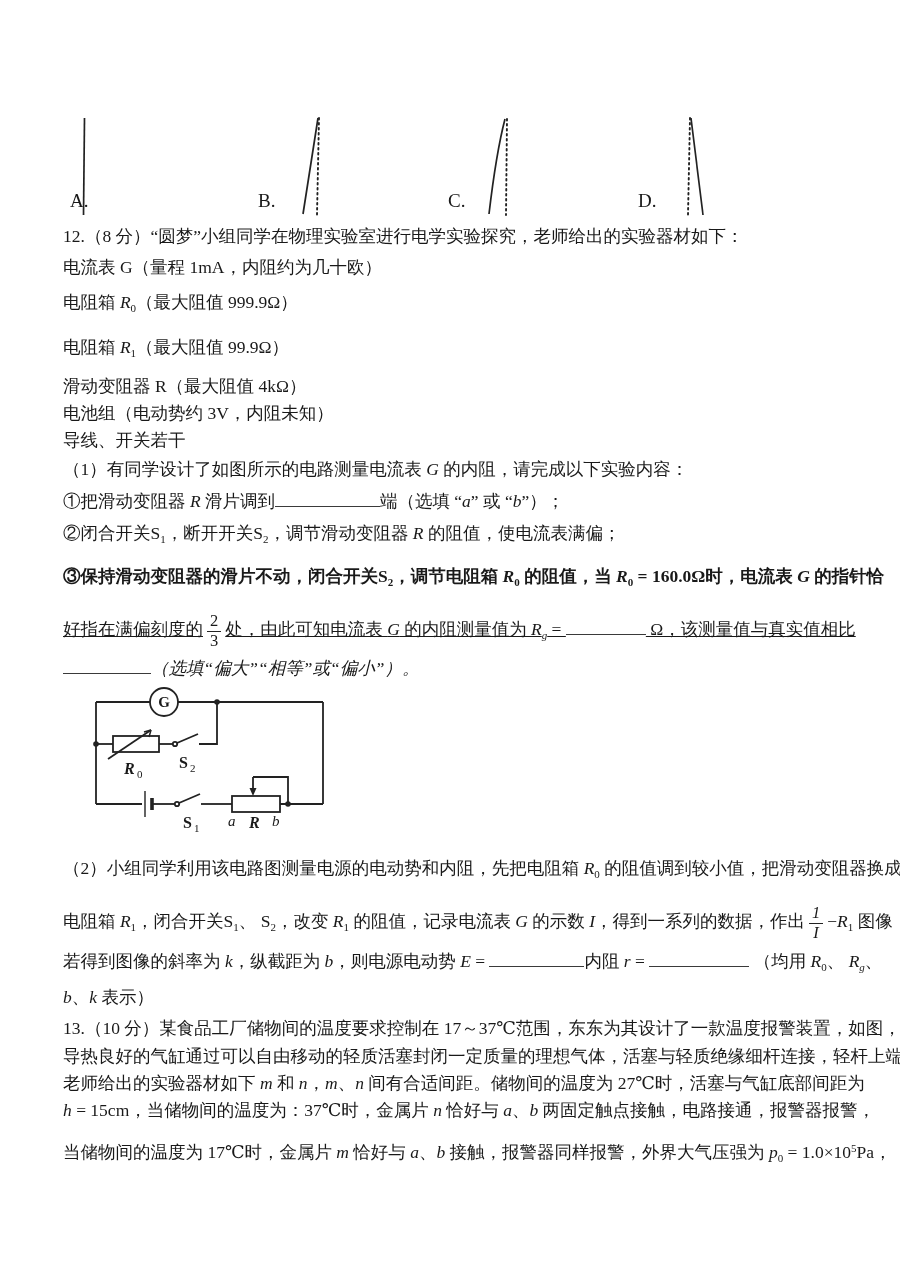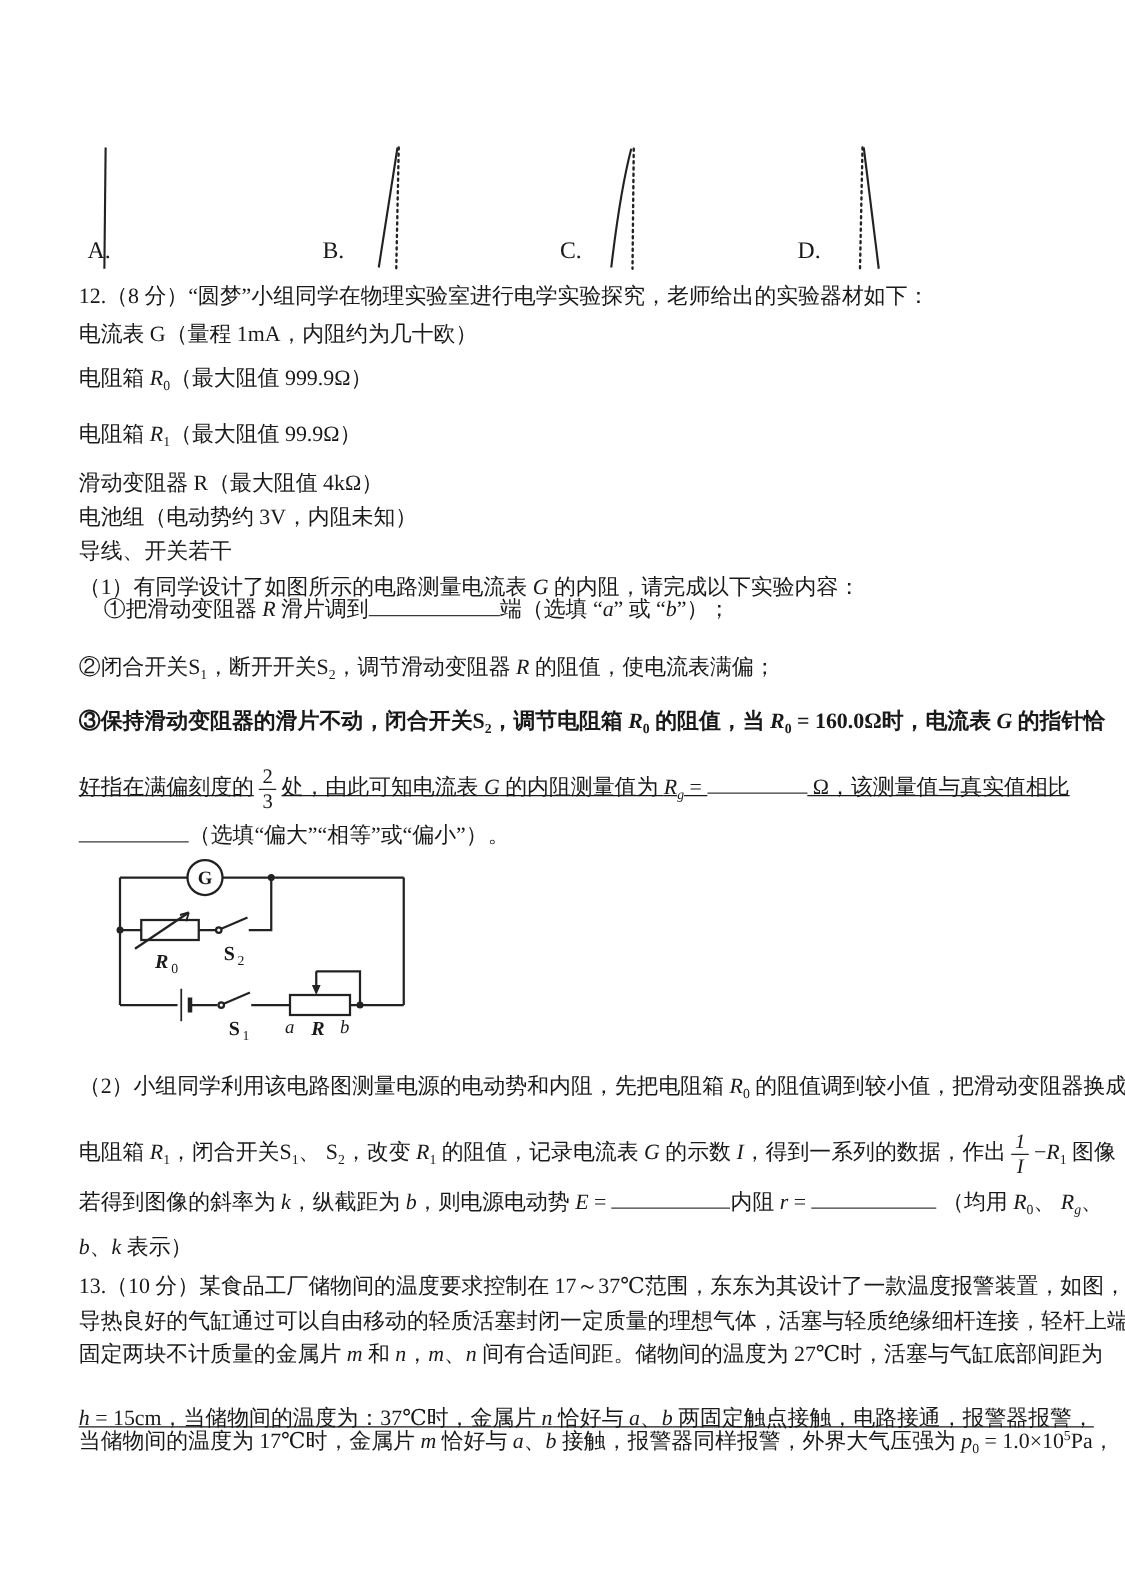--- a/index.html
+++ b/index.html
@@ -58,25 +58,25 @@
   </div>
 
   <div class="line" style="top:224px;"><span>12.（8 分）“圆梦”小组同学在物理实验室进行电学实验探究，老师给出的实验器材如下：</span></div>
   <div class="line" style="top:255px;"><span>电流表 G（量程 1mA，内阻约为几十欧）</span></div>
   <div class="line" style="top:290px;"><span>电阻箱 </span><span class="it">R</span><sub>0</sub><span>（最大阻值 999.9Ω）</span></div>
   <div class="line" style="top:335px;"><span>电阻箱 </span><span class="it">R</span><sub>1</sub><span>（最大阻值 99.9Ω）</span></div>
   <div class="line" style="top:374px;"><span>滑动变阻器 R（最大阻值 4kΩ）</span></div>
   <div class="line" style="top:401px;"><span>电池组（电动势约 3V，内阻未知）</span></div>
   <div class="line" style="top:428px;"><span>导线、开关若干</span></div>
   <div class="line" style="top:457px;"><span>（1）有同学设计了如图所示的电路测量电流表 </span><span class="it">G</span><span> 的内阻，请完成以下实验内容：</span></div>
-  <div class="line" style="top:474px;margin-left:20px;"><span>①把滑动变阻器 </span><span class="it">R</span><span> 滑片调到</span><span class="blank" style="width: 105px;"></span><span>端（选填 “</span><span class="it">a</span><span>” 或 “</span><span class="it">b</span><span>”）；</span></div>
+  <div class="line" style="top:488px;"><span>①把滑动变阻器 </span><span class="it">R</span><span> 滑片调到</span><span class="blank" style="width: 105px;"></span><span>端（选填 “</span><span class="it">a</span><span>” 或 “</span><span class="it">b</span><span>”）；</span></div>
   <div class="line" style="top:521px;"><span>②闭合开关S</span><sub>1</sub><span>，断开开关S</span><sub>2</sub><span>，调节滑动变阻器 </span><span class="it">R</span><span> 的阻值，使电流表满偏；</span></div>
   <div class="line" style="top:564px;font-weight:bold;"><span>③保持滑动变阻器的滑片不动，闭合开关S</span><sub>2</sub><span>，调节电阻箱 </span><span class="it">R</span><sub>0</sub><span> 的阻值，当 </span><span class="it">R</span><sub>0</sub><span> = 160.0Ω时，电流表 </span><span class="it">G</span><span> 的指针恰</span></div>
   <div class="line" style="top:612px;text-decoration:underline;"><span>好指在满偏刻度的</span><span class="frac"><span class="num">2</span><span class="den">3</span></span><span>处，由此可知电流表 </span><span class="it">G</span><span> 的内阻测量值为 </span><span class="it">R</span><sub class="it">g</sub><span> = </span><span class="blank" style="width: 80px;"></span><span> Ω，该测量值与真实值相比</span></div>
-  <div class="line" style="top:655px;"><span class="blank" style="width: 88px;"></span><span>（选填“偏大”“相等”或“偏小”）。</span></div>
+  <div class="line" style="top:655px;font-style:italic;"><span class="blank" style="width: 88px;"></span><span>（选填“偏大”“相等”或“偏小”）。</span></div>
 
   <svg class="circuit" width="258" height="154" viewBox="0 0 258 154">
     <g stroke="#222" stroke-width="1.8" fill="none">
 
       <path d="M16,16 L70,16"></path>
       <path d="M98,16 L243,16"></path>
       <path d="M16,16 L16,118"></path>
       <path d="M243,16 L243,118"></path>
 
       <circle cx="84" cy="16" r="14"></circle>
@@ -122,17 +122,17 @@
     </g>
   </svg>
 
   <div class="line" style="top:856px;"><span>（2）小组同学利用该电路图测量电源的电动势和内阻，先把电阻箱 </span><span class="it">R</span><sub>0</sub><span> 的阻值调到较小值，把滑动变阻器换成</span></div>
   <div class="line" style="top:904px;"><span>电阻箱 </span><span class="it">R</span><sub>1</sub><span>，闭合开关S</span><sub>1</sub><span>、 S</span><sub>2</sub><span>，改变 </span><span class="it">R</span><sub>1</sub><span> 的阻值，记录电流表 </span><span class="it">G</span><span> 的示数 </span><span class="it">I</span><span>，得到一系列的数据，作出</span><span class="frac it"><span class="num">1</span><span class="den">I</span></span><span>−</span><span class="it">R</span><sub>1</sub><span> 图像，</span></div>
   <div class="line" style="top:948px;"><span>若得到图像的斜率为 </span><span class="it">k</span><span>，纵截距为 </span><span class="it">b</span><span>，则电源电动势 </span><span class="it">E</span><span> = </span><span class="blank" style="width: 95px;"></span><span>内阻 </span><span class="it">r</span><span> = </span><span class="blank" style="width: 100px;"></span><span> （均用 </span><span class="it">R</span><sub>0</sub><span>、 </span><span class="it">R</span><sub class="it">g</sub><span>、</span></div>
   <div class="line" style="top:985px;text-align:right;"><span class="it">b</span><span>、</span><span class="it">k</span><span> 表示）</span></div>
 
   <div class="line" style="top:1016px;"><span>13.（10 分）某食品工厂储物间的温度要求控制在 17～37℃范围，东东为其设计了一款温度报警装置，如图，</span></div>
   <div class="line" style="top:1044px;"><span>导热良好的气缸通过可以自由移动的轻质活塞封闭一定质量的理想气体，活塞与轻质绝缘细杆连接，轻杆上端</span></div>
-  <div class="line" style="top:1071px;"><span>固定两块不计质量的金属片 </span><span class="it">m</span><span> 和 </span><span class="it">n</span><span>，</span><span class="it">m</span><span>、</span><span class="it">n</span><span> 间有合适间距。储物间的温度为 27℃时，活塞与气缸底部间距为</span></div>
-  <div class="line" style="top:1122px;text-decoration:underline;"><span class="it">h</span><span> = 15cm，当储物间的温度为：37℃时，金属片 </span><span class="it">n</span><span> 恰好与 </span><span class="it">a</span><span>、</span><span class="it">b</span><span> 两固定触点接触，电路接通，报警器报警，</span></div>
+  <div class="line" style="top:1071px;"><span>老师给出的实验器材如下 </span><span class="it">m</span><span> 和 </span><span class="it">n</span><span>，</span><span class="it">m</span><span>、</span><span class="it">n</span><span> 间有合适间距。储物间的温度为 27℃时，活塞与气缸底部间距为</span></div>
+  <div class="line" style="top:1098px;"><span class="it">h</span><span> = 15cm，当储物间的温度为：37℃时，金属片 </span><span class="it">n</span><span> 恰好与 </span><span class="it">a</span><span>、</span><span class="it">b</span><span> 两固定触点接触，电路接通，报警器报警，</span></div>
   <div class="line" style="top:1140px;"><span>当储物间的温度为 17℃时，金属片 </span><span class="it">m</span><span> 恰好与 </span><span class="it">a</span><span>、</span><span class="it">b</span><span> 接触，报警器同样报警，外界大气压强为 </span><span class="it">p</span><sub>0</sub><span> = 1.0×10</span><sup>5</sup><span>Pa，</span></div>
 
 </div>
 
 </body></html>

